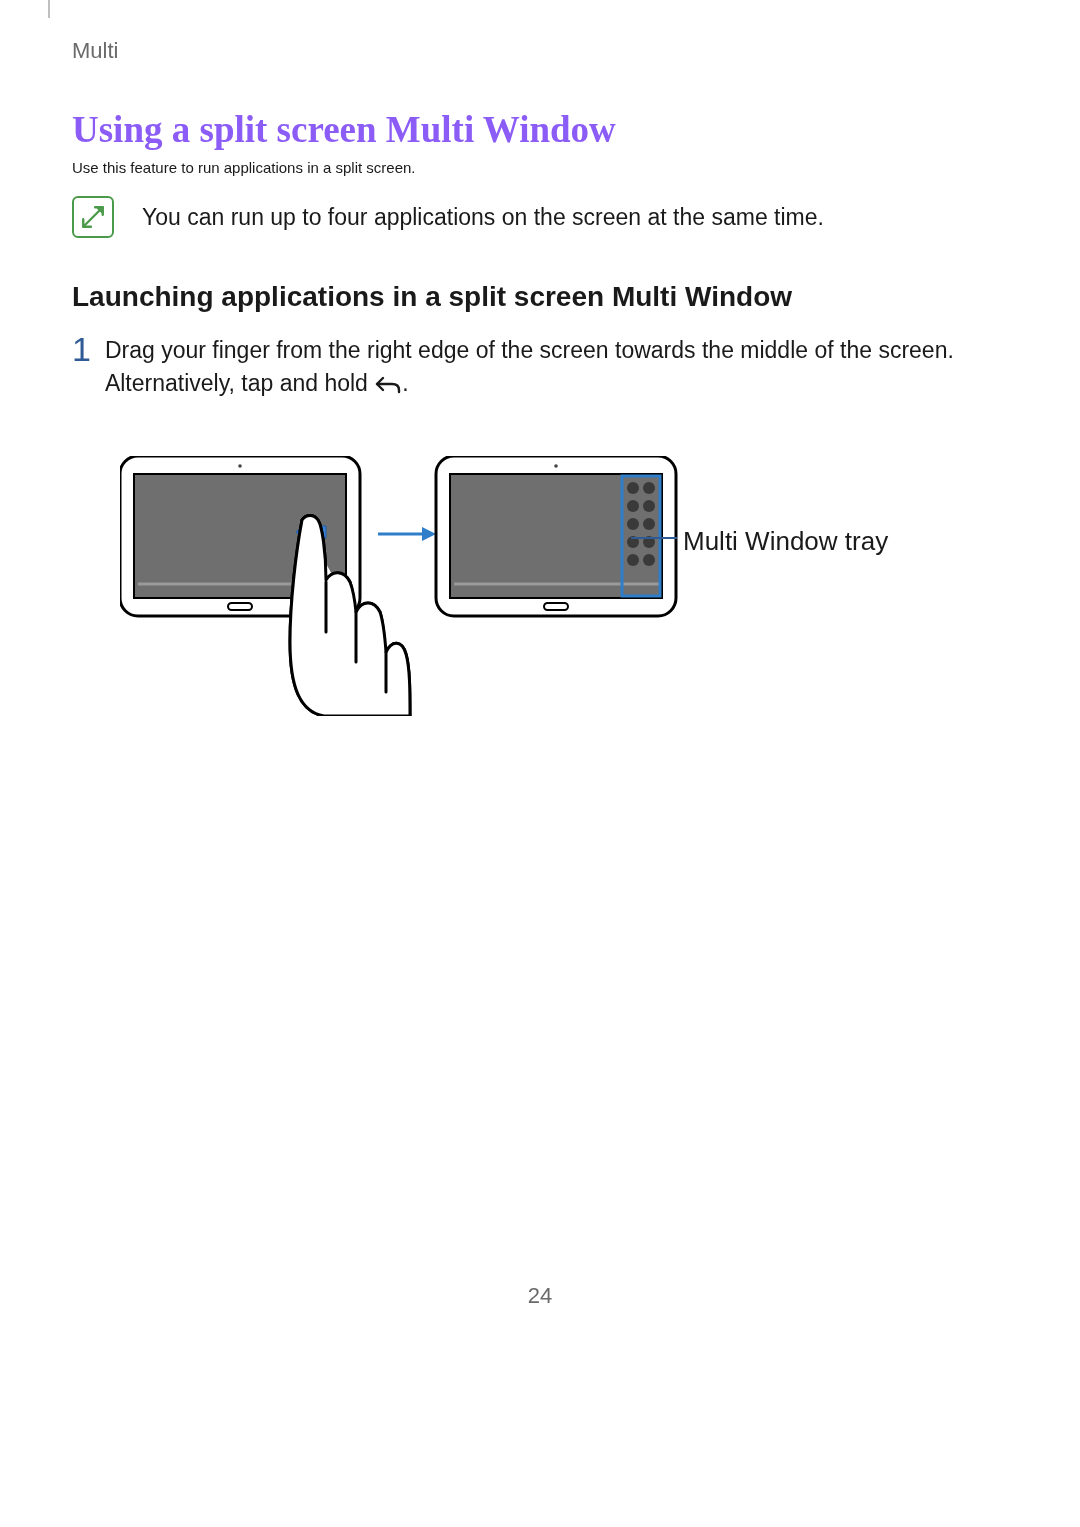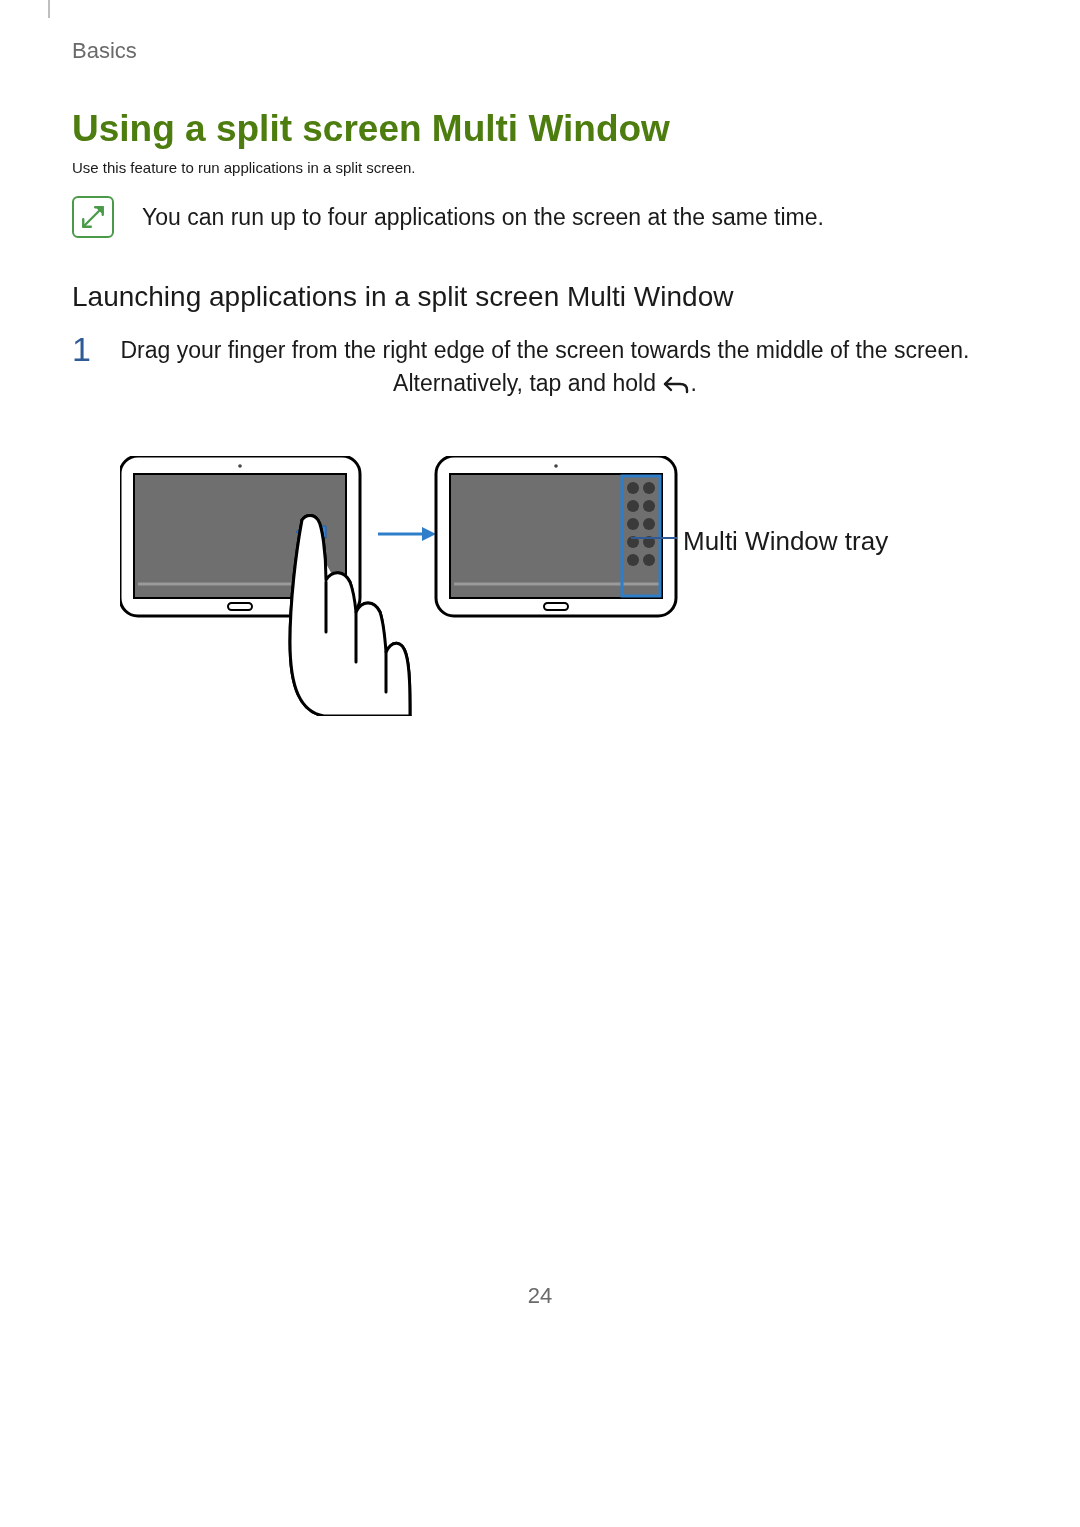--- a/index.html
+++ b/index.html
@@ -30,21 +30,22 @@
       font-size: 22px;
       color: #6a6a6a;
       font-weight: 400;
     }
     .main-heading {
       position: absolute;
       left: 72px;
       top: 108px;
       font-size: 37px;
       font-weight: 700;
-      color: #4d7c0f;
+      color: #8b5cf6;
+      font-family: Liberation Serif, serif;
     }
     .intro-text {
       position: absolute;
       left: 72px;
       top: 159px;
       font-size: 15px;
       color: #1a1a1a;
     }
     .note-row {
       position: absolute;
@@ -71,21 +72,21 @@
     .note-text {
       font-size: 23px;
       color: #1a1a1a;
       text-align: center;
     }
     .sub-heading {
       position: absolute;
       left: 72px;
       top: 281px;
       font-size: 28px;
-      font-weight: 400;
+      font-weight: 700;
       color: #1a1a1a;
     }
     .step-row {
       position: absolute;
       left: 72px;
       top: 334px;
       display: flex;
       align-items: flex-start;
       gap: 14px;
     }
@@ -94,21 +95,20 @@
       font-weight: 400;
       color: #2f5a96;
       line-height: 1;
       margin-top: -2px;
     }
     .step-body {
       font-size: 23px;
       color: #1a1a1a;
       line-height: 1.42;
       max-width: 880px;
-      text-align: center;
     }
     .step-body p {
       margin-bottom: 18px;
     }
     .back-icon {
       display: inline-block;
       vertical-align: middle;
       width: 28px;
       height: 22px;
       position: relative;
@@ -144,21 +144,21 @@
       text-align: center;
       font-size: 22px;
       color: #6a6a6a;
     }
   </style>
 </head>
 <body>
 
 <div class="header-rule"></div>
 
-<div class="breadcrumb">Basics</div>
+<div class="breadcrumb">Multi</div>
 
 <h1 class="main-heading">Using a split screen Multi Window</h1>
 
 <p class="intro-text">Use this feature to run applications in a split screen.</p>
 
 <div class="note-row">
   <div class="note-icon">
     <svg viewBox="0 0 24 24" fill="none" stroke="#4a9a4a" stroke-width="2.2" stroke-linecap="round" stroke-linejoin="round">
       <path d="M3 21 L21 3"></path>
       <path d="M14 3 L21 3 L21 10"></path>

